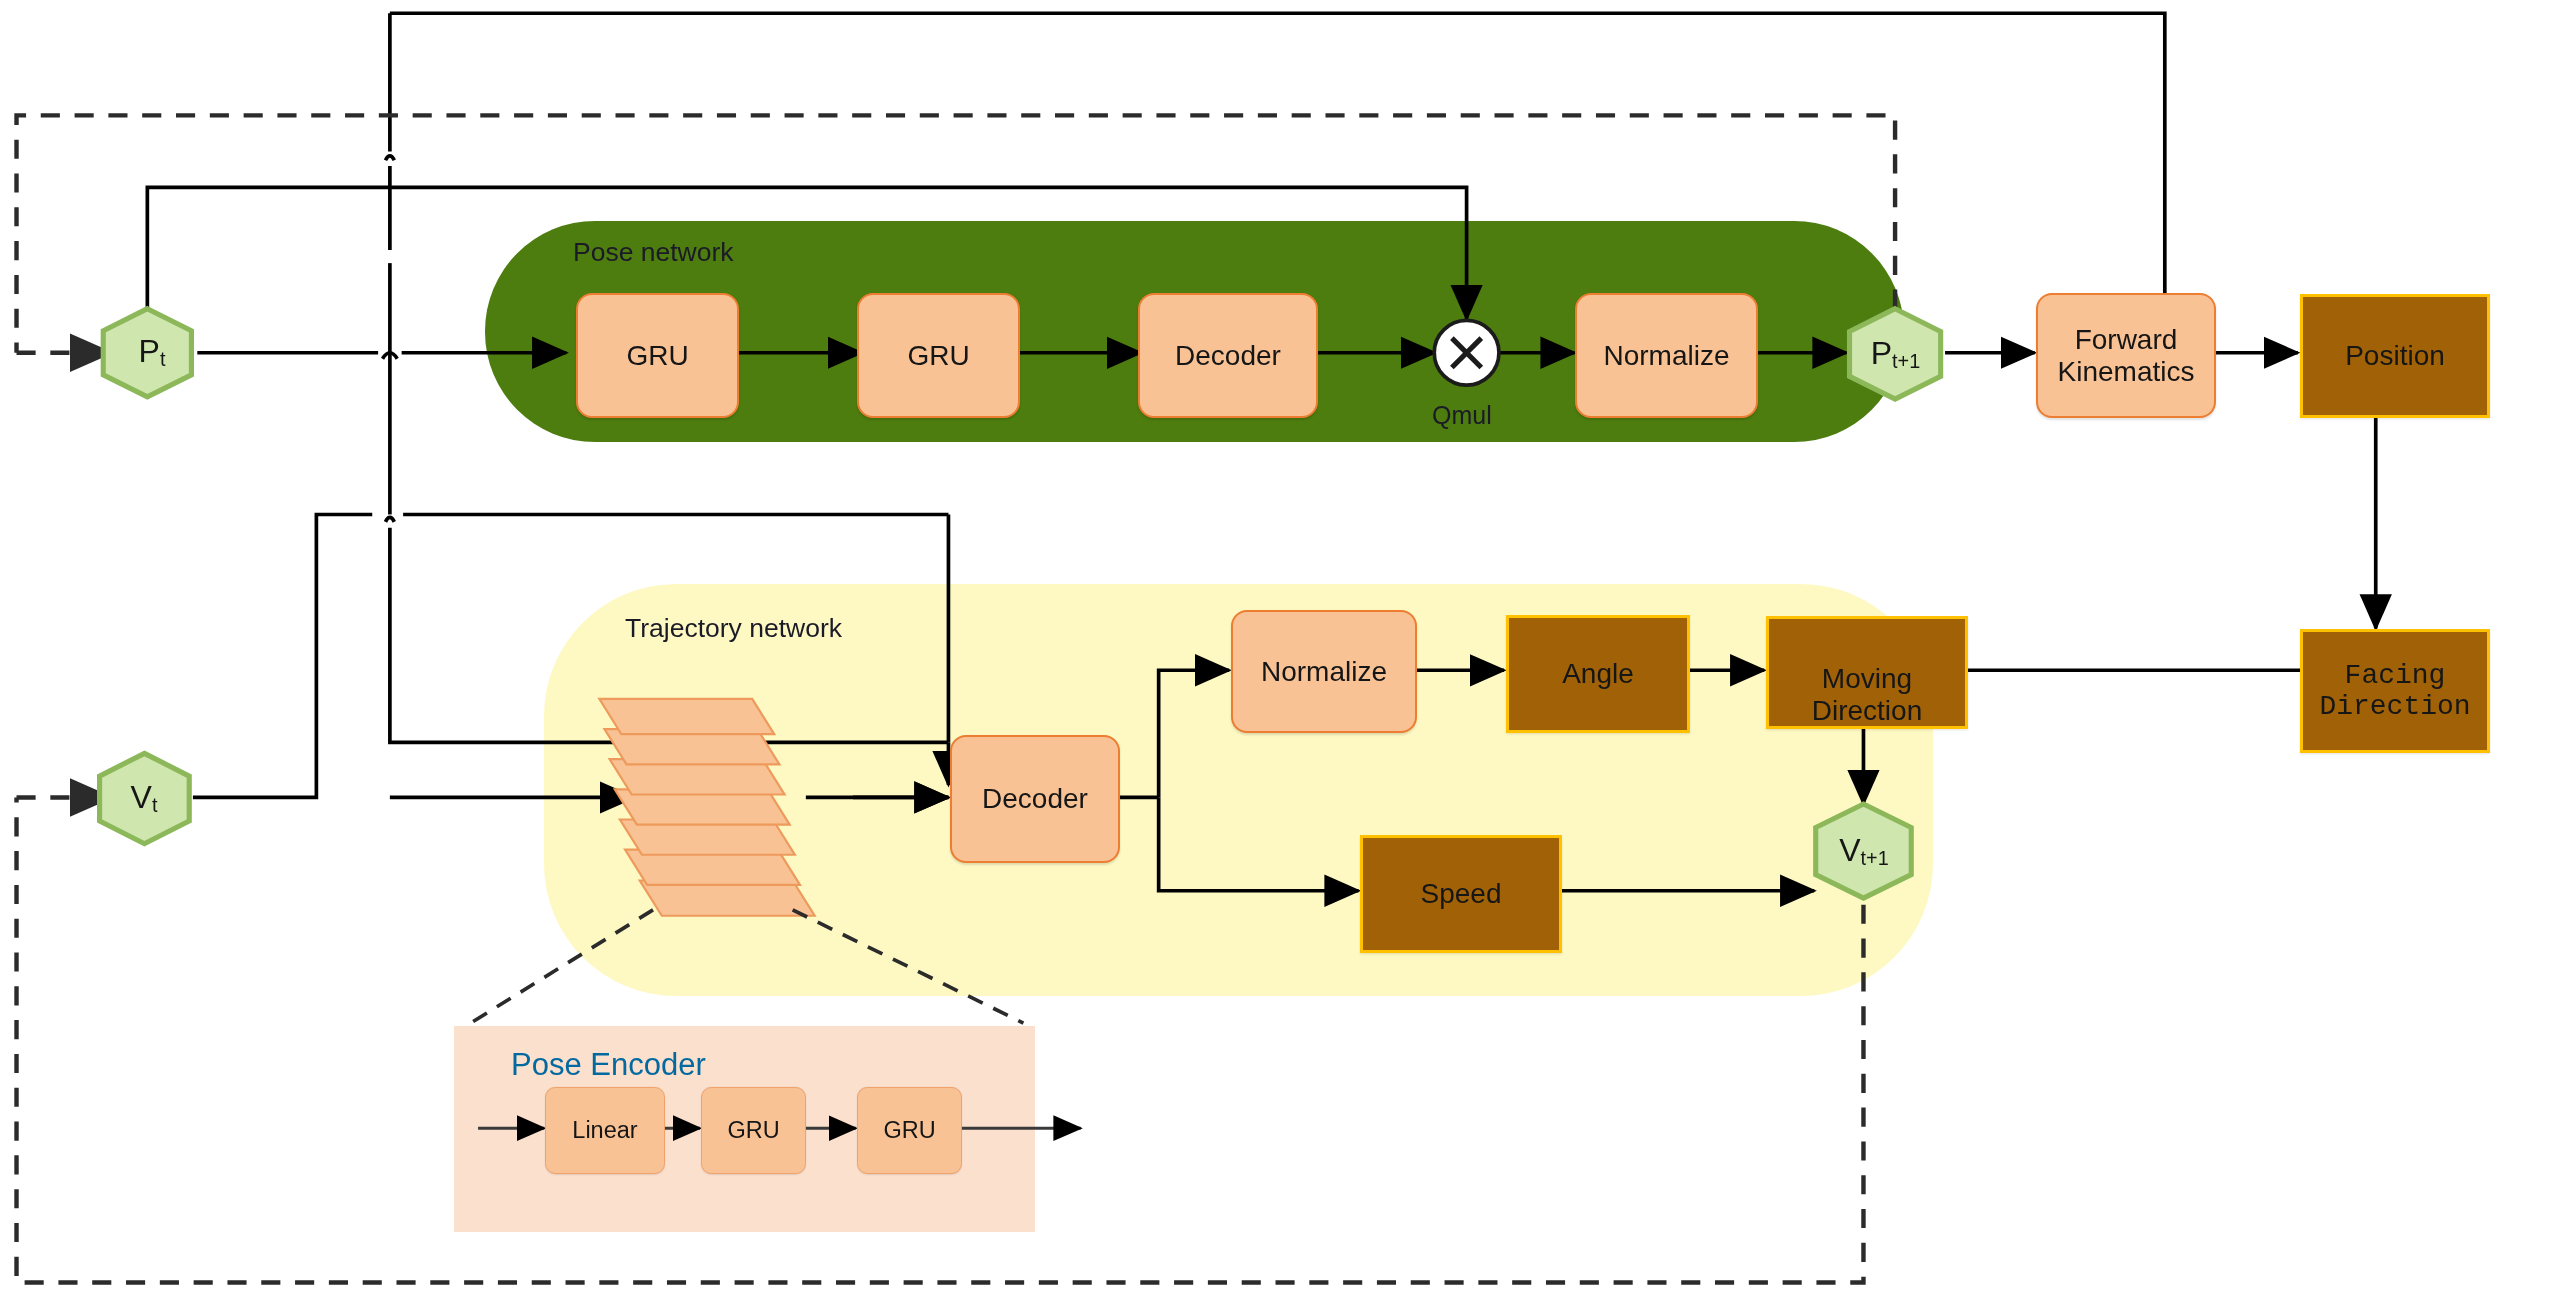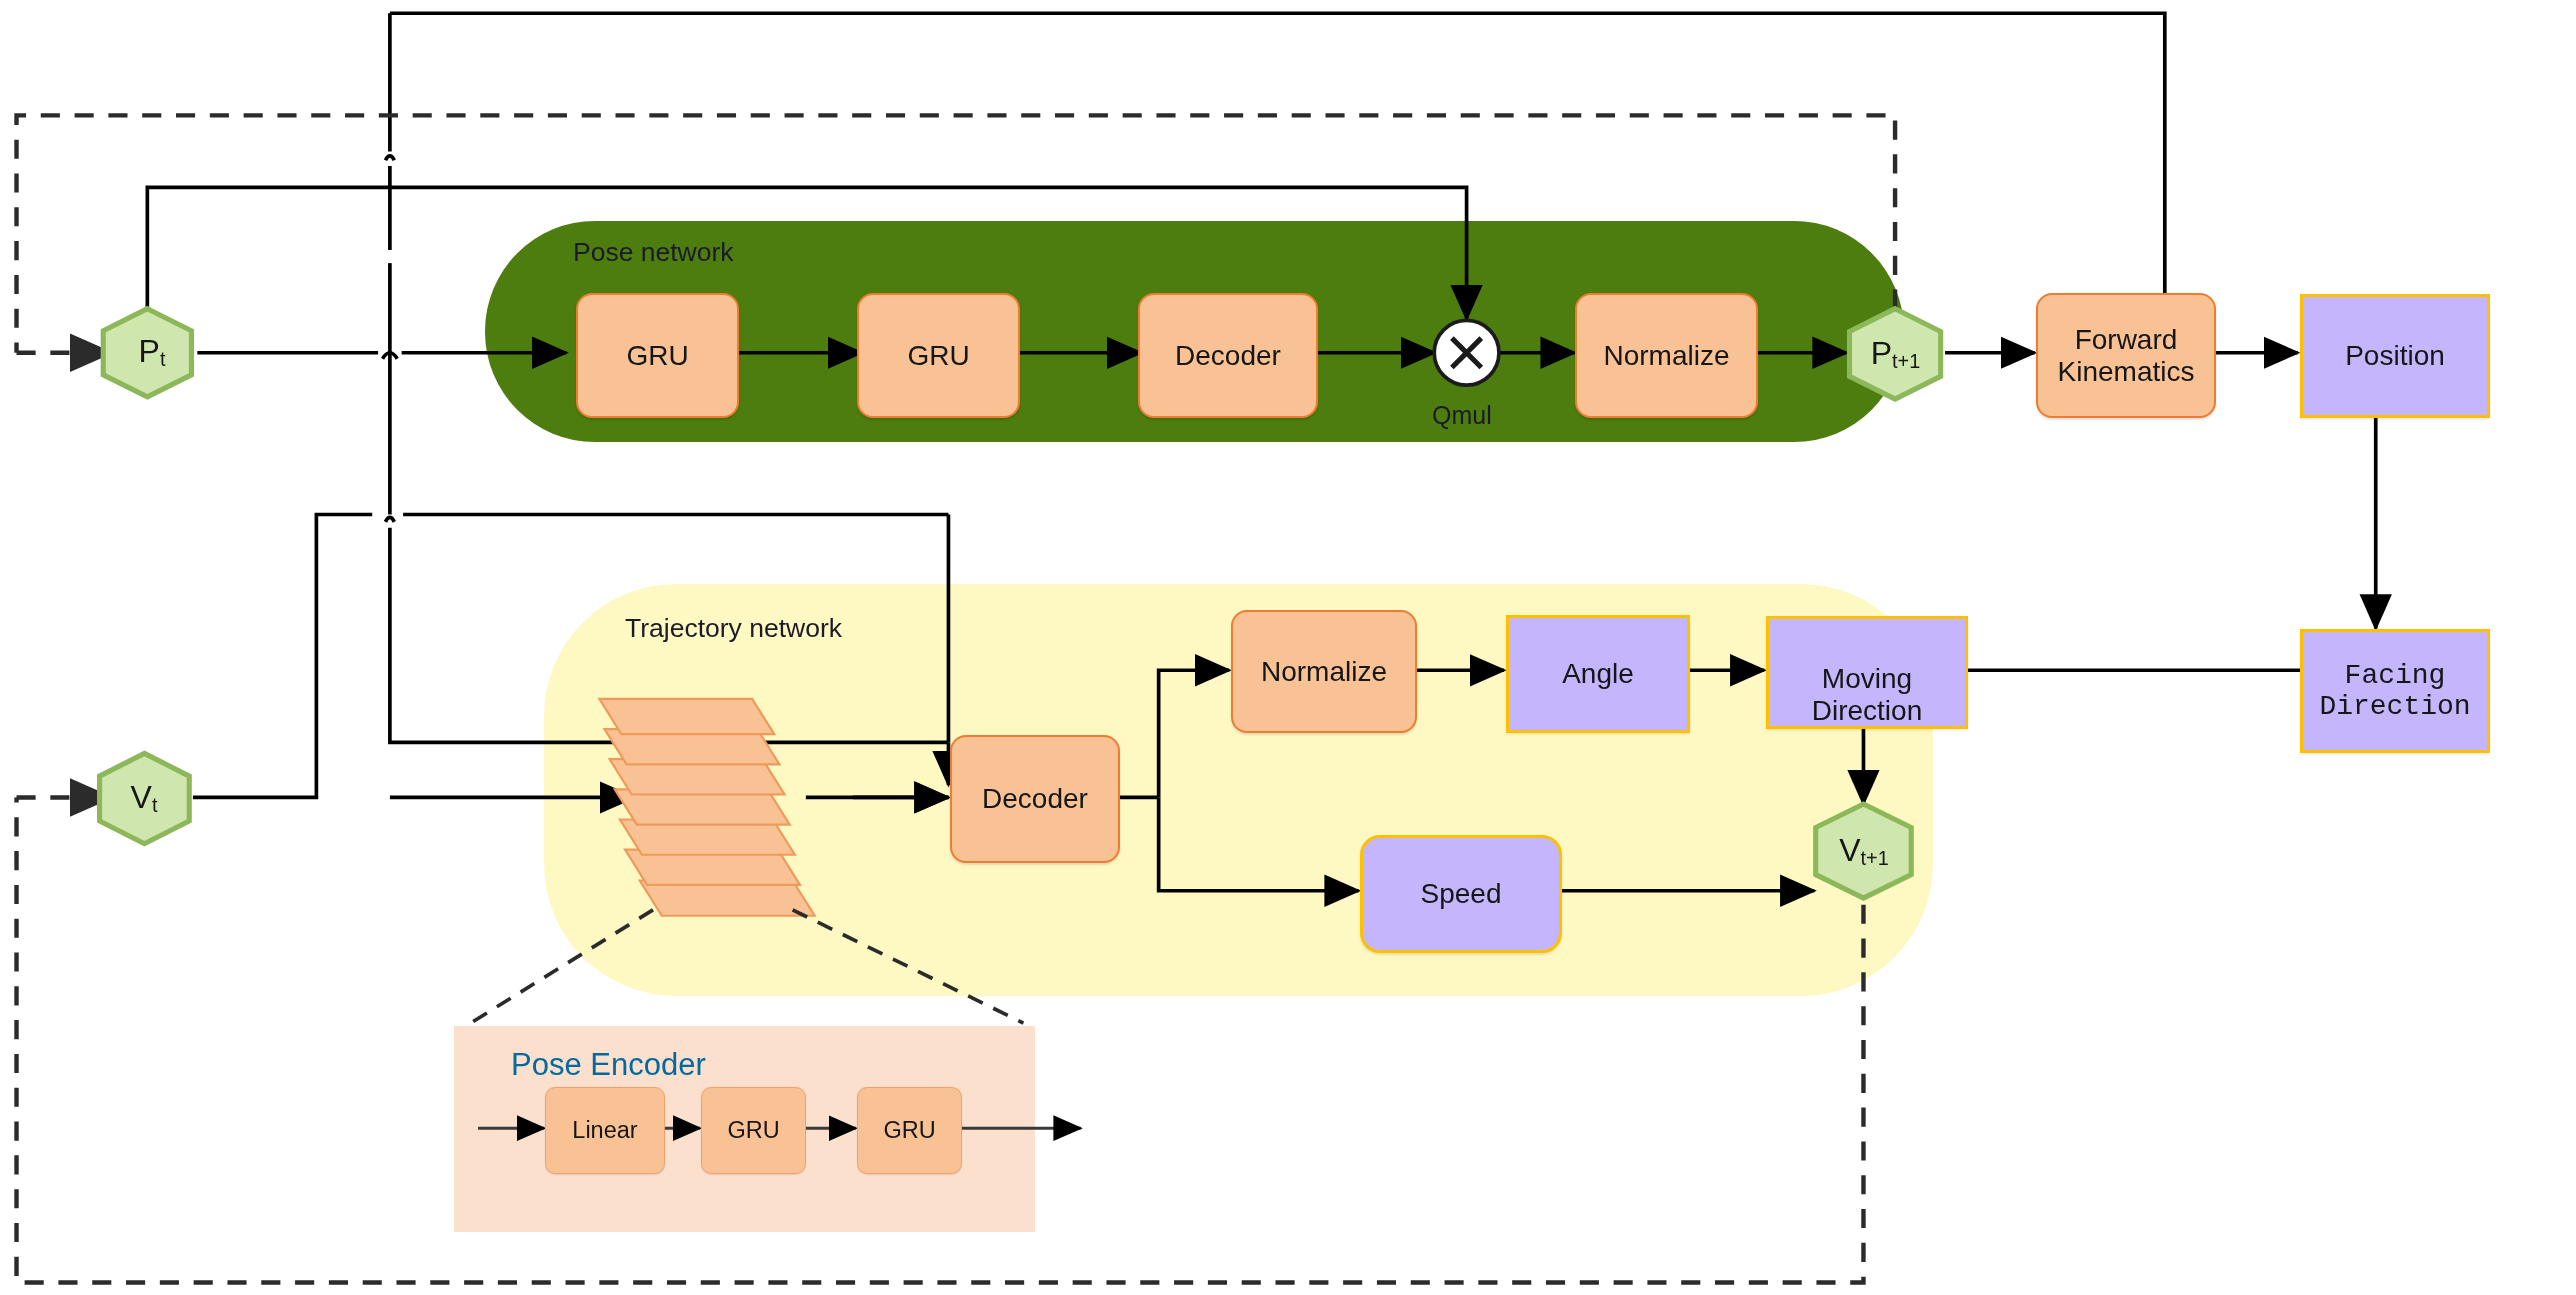--- a/index.html
+++ b/index.html
@@ -8,21 +8,21 @@
   #wires{position:absolute;left:0;top:0;width:2576px;height:1295px;}
 
   .panel{position:absolute;}
   .panel .plabel{position:absolute;font-size:26.5px;color:#1b1b28;white-space:nowrap;}
 
   .node{position:absolute;display:flex;align-items:center;justify-content:center;
         text-align:center;line-height:1.12;color:#161616;}
 
   .orange{background:#f8c295;border:2.2px solid #ed7d31;border-radius:16px;font-size:28px;
           box-shadow:0 1.5px 2.2px rgba(0,0,0,.12);}
-  .yellow{background:#c4b5fd;border:3.7px solid #ffc000;font-size:28px;
+  .yellow{background:#a16207;border:3.7px solid #ffc000;font-size:28px;
           box-shadow:0 1.5px 2.2px rgba(0,0,0,.10);}
   .hexlabel{position:absolute;display:flex;align-items:center;justify-content:center;
             font-size:32px;color:#161616;pointer-events:none;}
   .qlabel{position:absolute;font-size:25px;color:#1b1b28;}
   .encbox{position:absolute;background:#fbe0cd;}
   .encnode{position:absolute;display:flex;align-items:center;justify-content:center;
            background:#f8c295;border:1.5px solid #f0a26a;border-radius:10.3px;font-size:23.5px;color:#161616;
            box-shadow:0 0.7px 1.5px rgba(0,0,0,.10);}
   .enclabel{position:absolute;font-size:31px;color:#0369a1;white-space:nowrap;}
   sub{font-size:.62em;vertical-align:-0.22em;}
@@ -195,21 +195,21 @@
   <div class="node orange" style="left:1231px;top:610px;width:182px;height:119px;">
     <span>Normalize</span>
   </div>
   <div class="node yellow" style="left:1506px;top:615px;width:178px;height:112px;">
     <span>Angle</span>
   </div>
   <div class="node yellow" style="left:1766px;top:616px;width:196px;height:107px;white-space:pre-line;align-items:flex-end;">
     <span>Moving
 Direction</span>
   </div>
-  <div class="node yellow" style="left:1360px;top:835px;width:196px;height:112px;border-radius:20px;">
+  <div class="node yellow" style="left:1360px;top:835px;width:196px;height:112px;">
     <span>Speed</span>
   </div>
 
   <div class="encnode" style="left:545px;top:1087px;width:118px;height:85px;">
     <span>Linear</span>
   </div>
   <div class="encnode" style="left:701px;top:1087px;width:103px;height:85px;">
     <span>GRU</span>
   </div>
   <div class="encnode" style="left:857px;top:1087px;width:103px;height:85px;">

